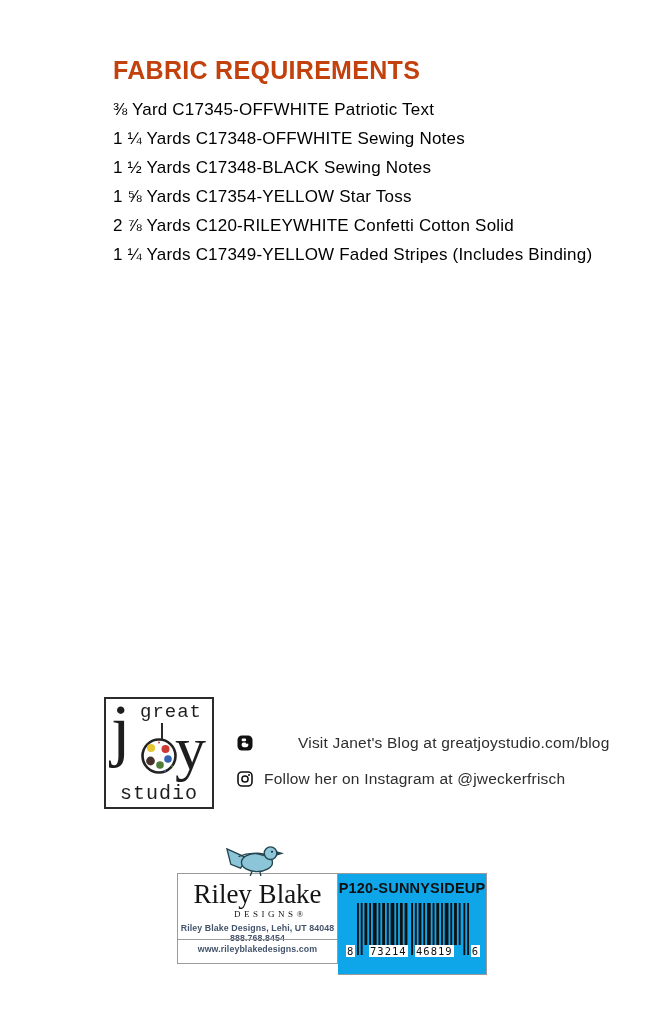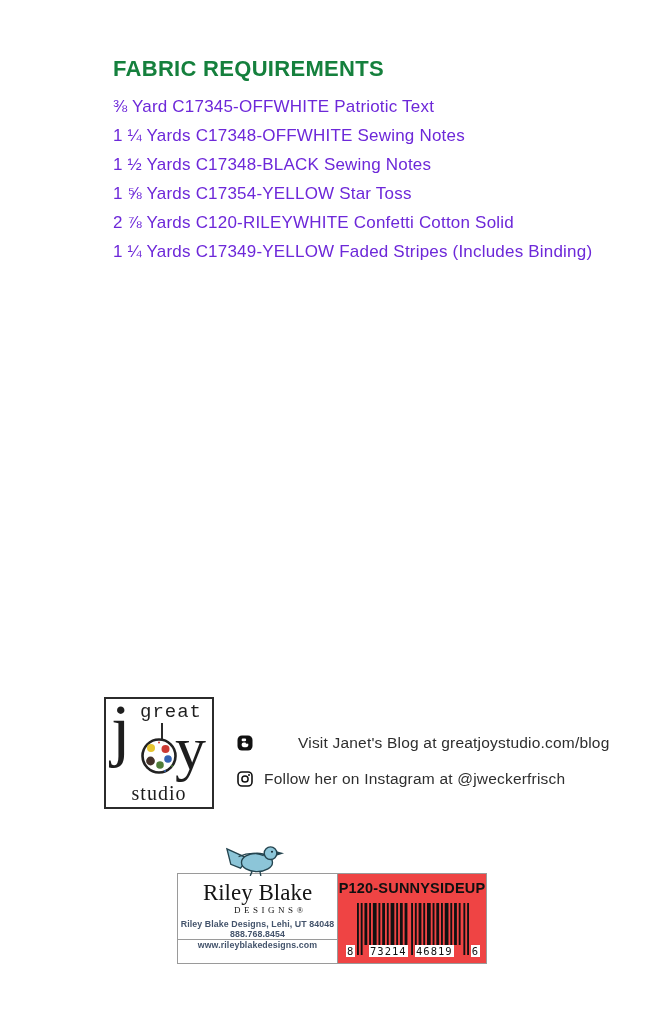--- a/index.html
+++ b/index.html
@@ -7,25 +7,25 @@
     position:relative; width:662px; height:1024px; background:#ffffff;
     margin:0 auto; overflow:hidden;
     font-family:"Liberation Sans","DejaVu Sans",sans-serif;
   }
 
   
   .text-section { position:absolute; left:113px; width:500px; }
   #fabric-section { top:56px; }
   #supplies-section { top:293px; }
   .section-heading {
-    margin:0 0 10px 0; font-size:22px; font-weight:700;
-    letter-spacing:0.3px; color:#15803d;
+    margin:0 0 10px 0; font-size:25px; font-weight:700;
+    letter-spacing:0.3px; color:#c2410c;
   }
   .req-line {
-    font-size:17px; line-height:29px; color:#6d28d9;
+    font-size:17px; line-height:29px; color:#000000;
     letter-spacing:0.2px; white-space:nowrap;
   }
 
   
   .studio-logo {
     position:absolute; left:104px; top:697px; width:110px; height:112px;
     border:2px solid #2b2b2b; box-sizing:border-box; background:#fff;
   }
   .logo-great {
     position:absolute; left:34px; top:2px;
@@ -39,46 +39,46 @@
     font-size:70px; color:#1e1e1e;
   }
   .logo-palette { position:absolute; left:33px; top:37px; width:40px; height:40px; }
   .logo-y {
     position:absolute; left:69px; top:18px; line-height:1;
     font-family:"Liberation Serif","DejaVu Serif",serif;
     font-size:62px; color:#1e1e1e;
   }
   .logo-studio {
     position:absolute; left:50%; transform:translateX(-50%); bottom:2px;
-    font-family:Liberation Serif, serif;
+    font-family:Liberation Mono, monospace;
     font-size:20px; letter-spacing:1px; color:#1e1e1e;
   }
 
   
   .social-row { position:absolute; left:237px; display:flex; align-items:center; gap:11px; }
   #social-blog { top:734px;gap:45px; }
   #social-instagram { top:770px; }
   .social-icon { width:16px; height:16px; flex:0 0 auto; }
   .social-text { font-size:15.5px; color:#2e2e2e; letter-spacing:0.2px; white-space:nowrap; }
 
   
   .label-box { position:absolute; left:177px; top:873px; width:310px; height:91px; display:flex; }
   .rb-box {
     position:relative; width:161px; height:91px; box-sizing:border-box;
     border:1px solid #9a9a9a; background:#fff;
   }
   .bc-box {
-    position:relative; width:149px; height:91px; box-sizing:border-box;
-    border:1px solid #9a9a9a; border-left:none; background:#ef4444;
+    position:relative; width:149px; height:102px; box-sizing:border-box;
+    border:1px solid #9a9a9a; border-left:none; background:#0ea5e9;
   }
   .rb-bird { position:absolute; left:47px; top:-31px; width:62px; height:33px; }
   .rb-name {
     margin-top:7px; text-align:center;
     font-family:"Liberation Serif","DejaVu Serif",serif;
-    font-size:23px; line-height:1; color:#141414; letter-spacing:0px;
+    font-size:27px; line-height:1; color:#141414; letter-spacing:0px;
     position:relative; z-index:2;
   }
   .rb-designs {
     text-align:center; margin-top:1px; padding-left:26px;
     font-family:"Liberation Serif","DejaVu Serif",serif;
     font-size:9px; letter-spacing:3.5px; color:#141414;
   }
   .rb-contact {
     margin-top:4px; text-align:center; font-size:8.8px; line-height:1.18;
     color:#44546c; font-weight:700; letter-spacing:0.1px;

